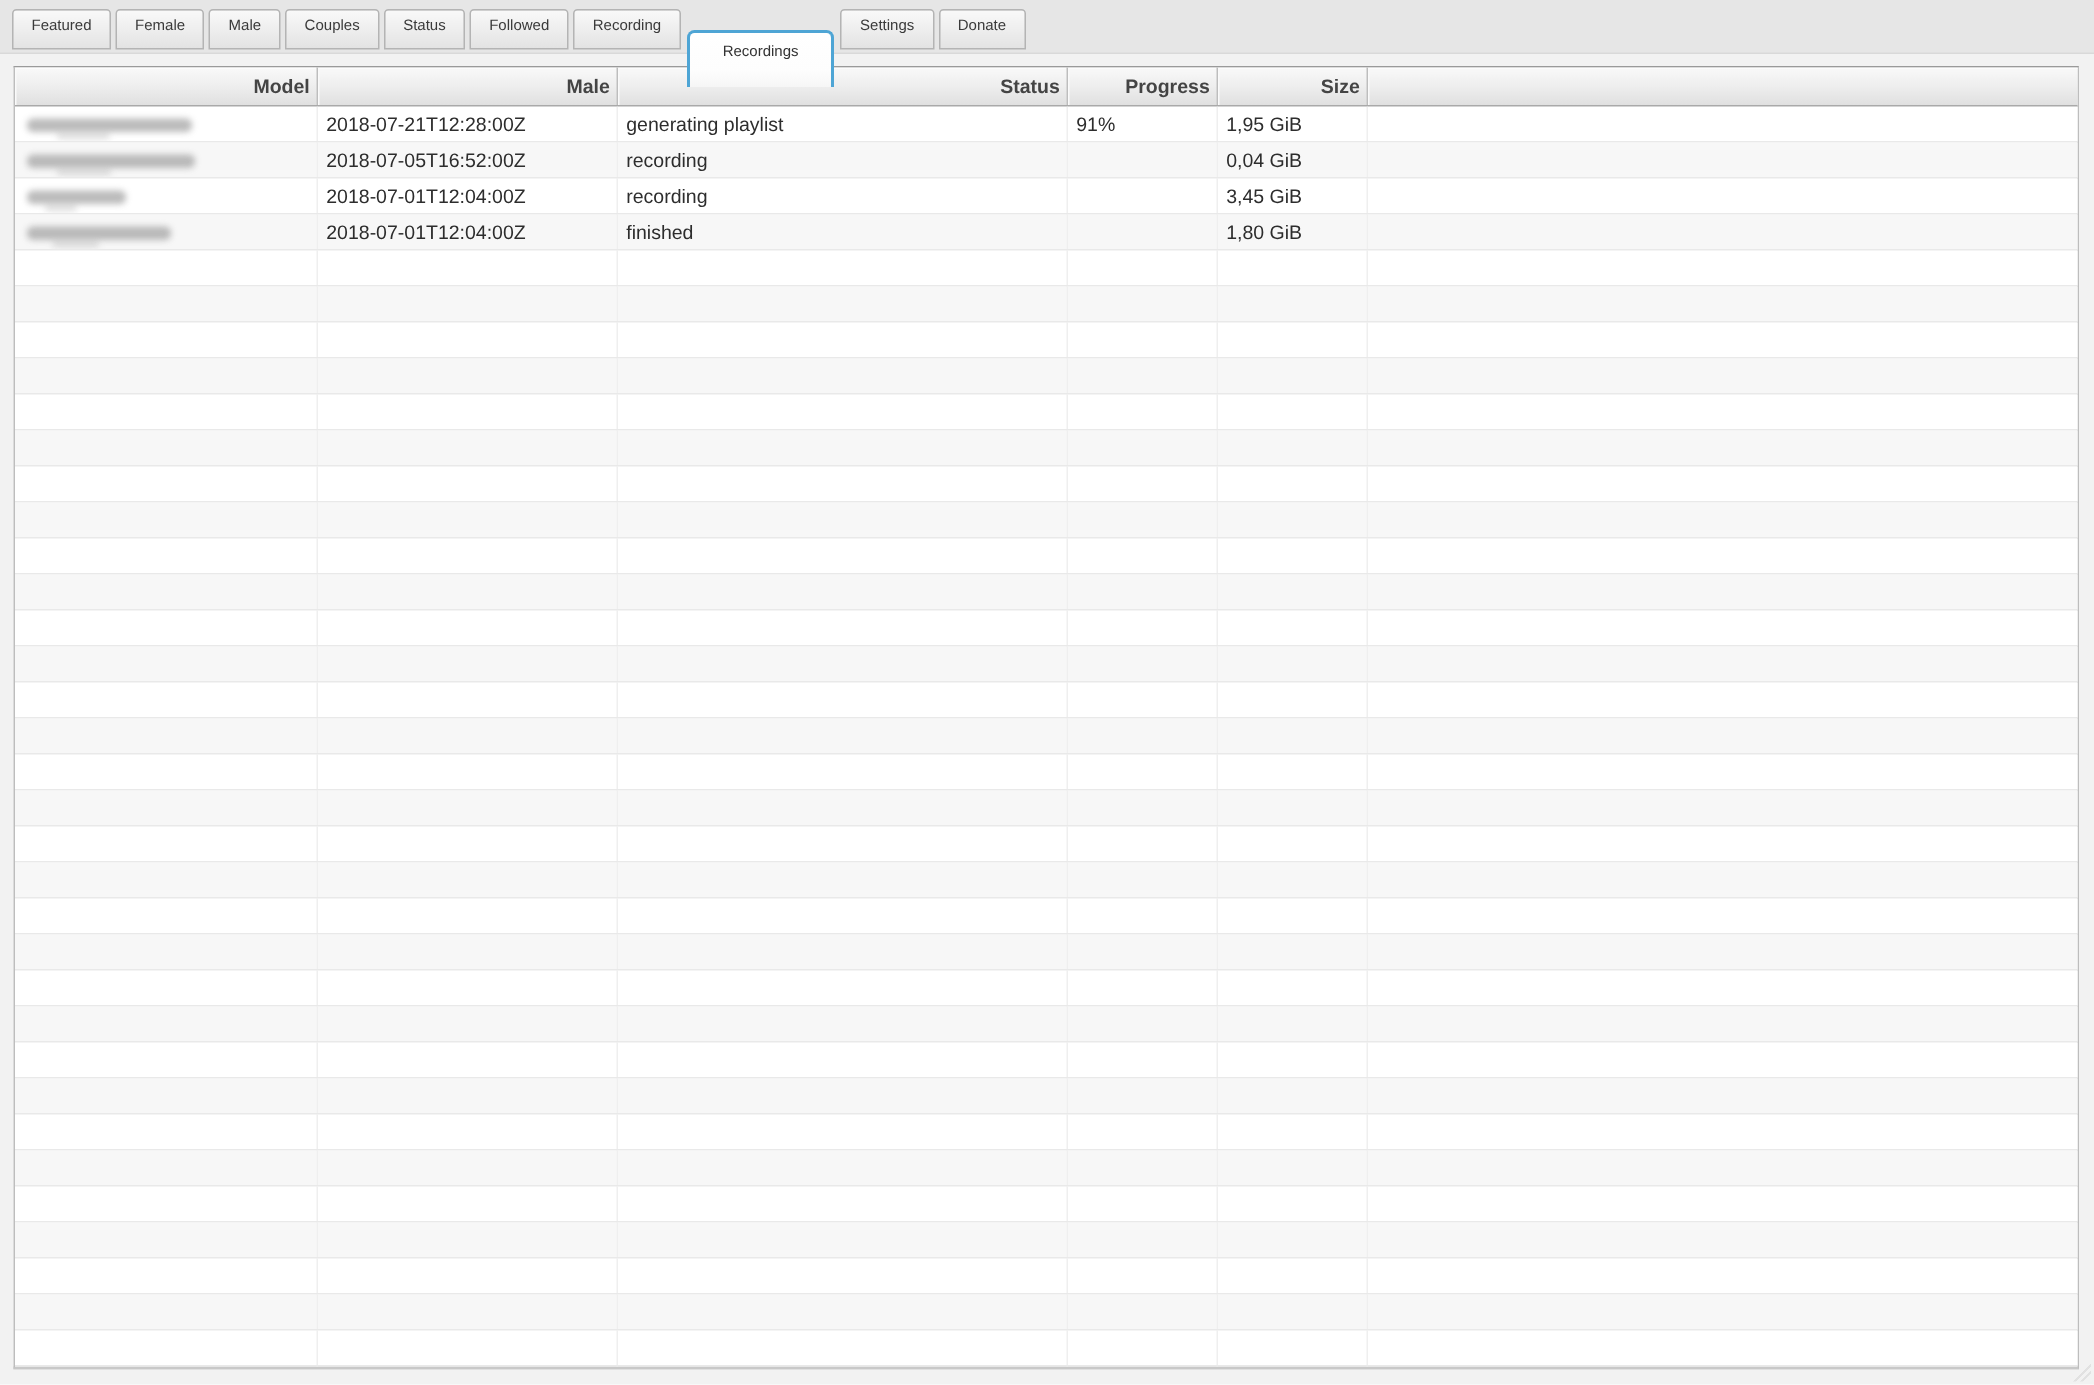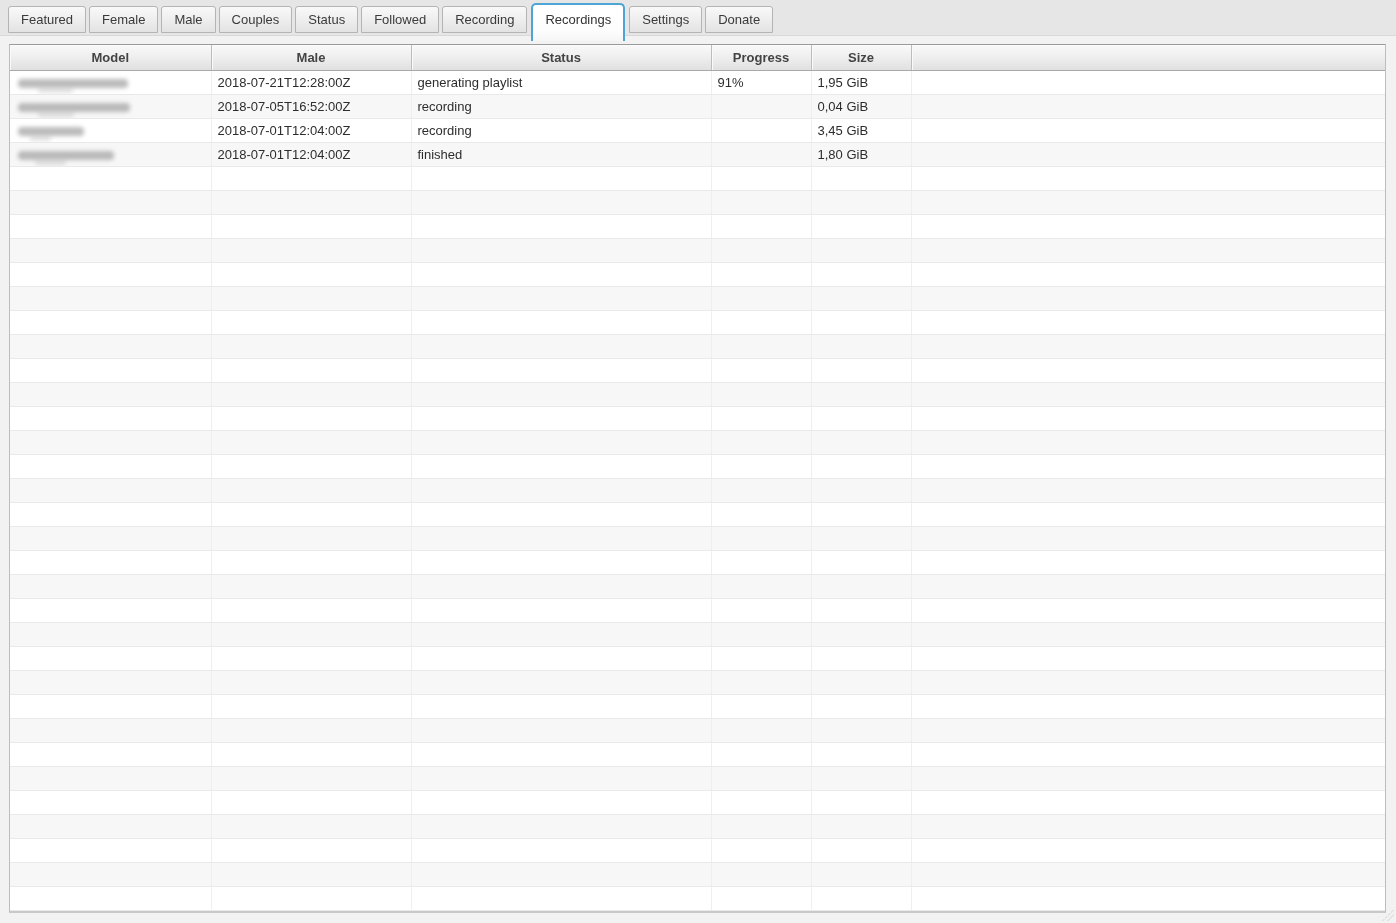--- a/index.html
+++ b/index.html
@@ -23,32 +23,32 @@
   }
   .tab {
     margin-top: 6px;
     margin-right: 3px;
     height: 27px;
     box-sizing: border-box;
     padding: 5px 12px;
     border: 1px solid #b4b4b4;
     border-radius: 3px 3px 0 0;
     background: linear-gradient(#f9f9f9, #e3e3e3);
-    font-size: 13px;
+    font-size: 10px;
     color: #3a3a3a;
     white-space: nowrap;
     cursor: default;
   }
   .tab.active {
-    margin-top: 3px;
+    margin-top: 20px;
     margin-left: 1px;
     margin-right: 4px;
     height: 38px;
     box-sizing: border-box;
-    padding: 7px 12px;
+    padding: 7px 22px;
     border: 2px solid #4ea5d5;
     border-bottom: none;
     border-radius: 5px 5px 0 0;
     background: linear-gradient(#ffffff 0%, #fdfdfd 70%, #f6f6f6 100%);
     position: relative;
     z-index: 6;
     color: #333;
   }
 
   
@@ -64,21 +64,21 @@
   th {
     height: 25px;
     box-sizing: border-box;
     background: linear-gradient(to bottom, #f9f9f9 0%, #eeeeee 50%, #e0e0e0 100%);
     border-right: 1px solid #bdbdbd;
     border-bottom: 1px solid #a9a9a9;
     box-shadow: inset 0 1px 0 #fcfcfc, inset 1px 0 0 #fafafa;
     font-size: 13px;
     font-weight: bold;
     color: #444444;
-    text-align: center;
+    text-align: right;
     padding: 0 4px;
     white-space: nowrap;
   }
   th:last-child { border-right: none; }
 
   td {
     height: 23px;
     line-height: 23px;
     border-bottom: 1px solid #e9e9e9;
     border-right: 1px solid #efefef;

